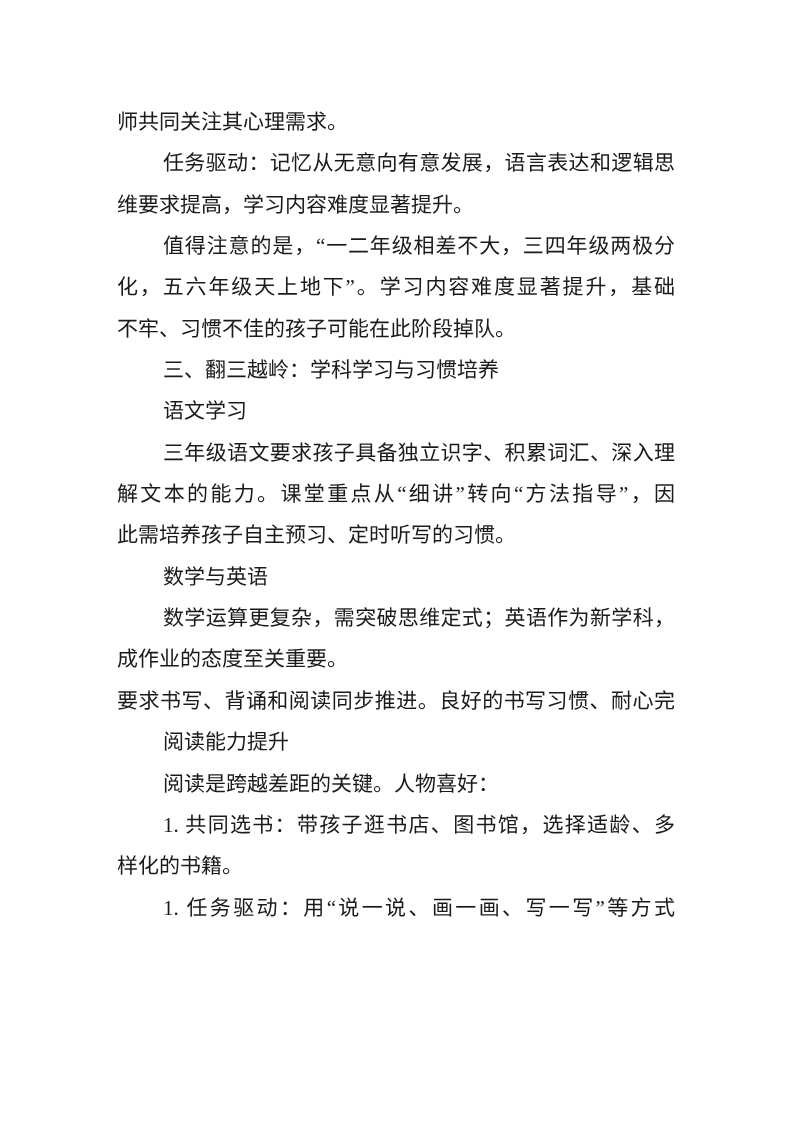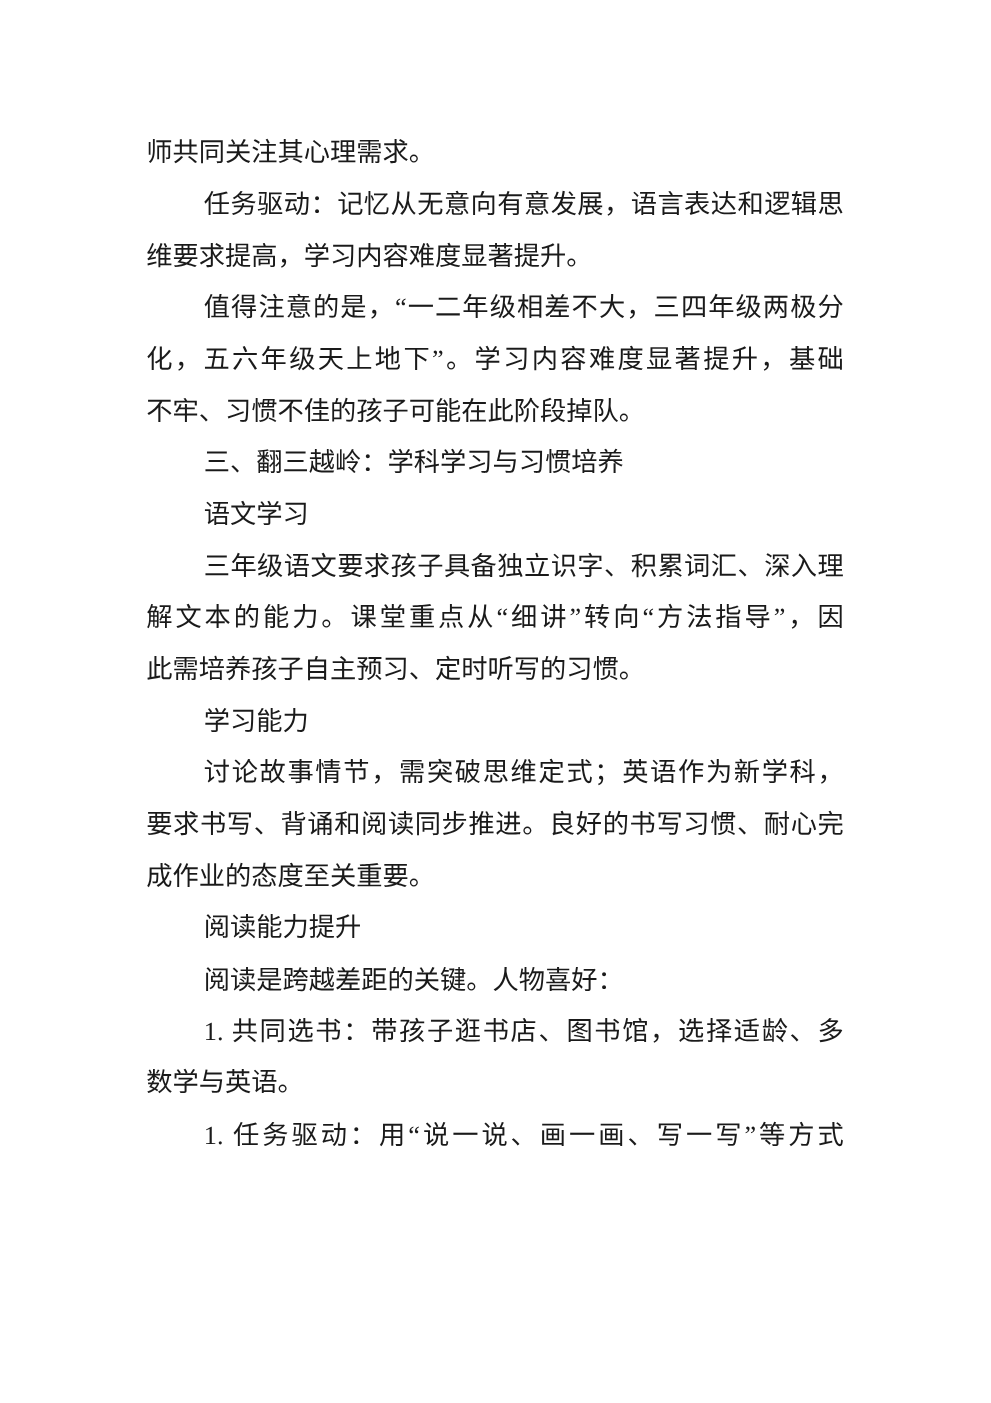--- a/index.html
+++ b/index.html
@@ -65,34 +65,34 @@
       </div>
       <div class="paragraph">
         <div class="line indent">语文学习</div>
       </div>
       <div class="paragraph">
         <div class="line fill indent">三年级语文要求孩子具备独立识字、积累词汇、深入理</div>
         <div class="line fill">解文本的能力。课堂重点从“细讲”转向“方法指导”，因</div>
         <div class="line">此需培养孩子自主预习、定时听写的习惯。</div>
       </div>
       <div class="paragraph">
-        <div class="line indent">学习能力</div>
+        <div class="line indent">数学与英语</div>
       </div>
       <div class="paragraph">
-        <div class="line fill indent">讨论故事情节，需突破思维定式；英语作为新学科，</div>
+        <div class="line fill indent">数学运算更复杂，需突破思维定式；英语作为新学科，</div>
+        <div class="line">成作业的态度至关重要。</div>
         <div class="line fill">要求书写、背诵和阅读同步推进。良好的书写习惯、耐心完</div>
-        <div class="line">成作业的态度至关重要。</div>
       </div>
       <div class="paragraph">
         <div class="line indent">阅读能力提升</div>
       </div>
       <div class="paragraph">
         <div class="line indent">阅读是跨越差距的关键。人物喜好：</div>
       </div>
       <div class="paragraph">
         <div class="line fill indent">1. 共同选书：带孩子逛书店、图书馆，选择适龄、多</div>
-        <div class="line">数学与英语。</div>
+        <div class="line">样化的书籍。</div>
       </div>
       <div class="paragraph">
         <div class="line fill indent">1. 任务驱动：用“说一说、画一画、写一写”等方式</div>
       </div>
     </div>
 </div>
 
 </body></html>

